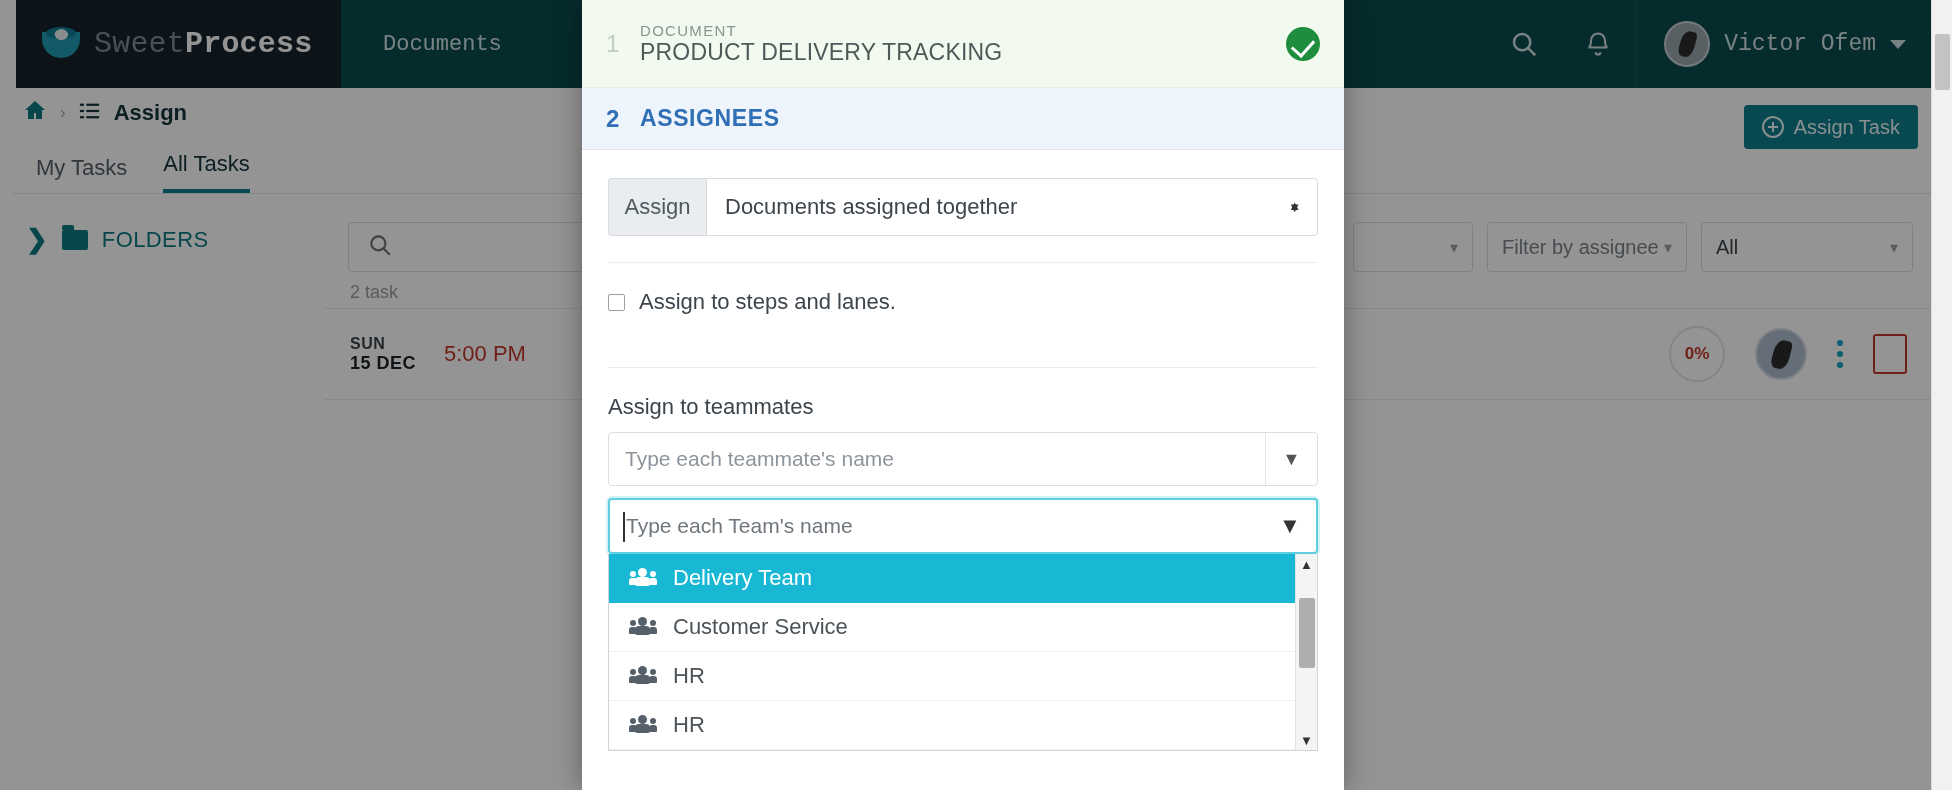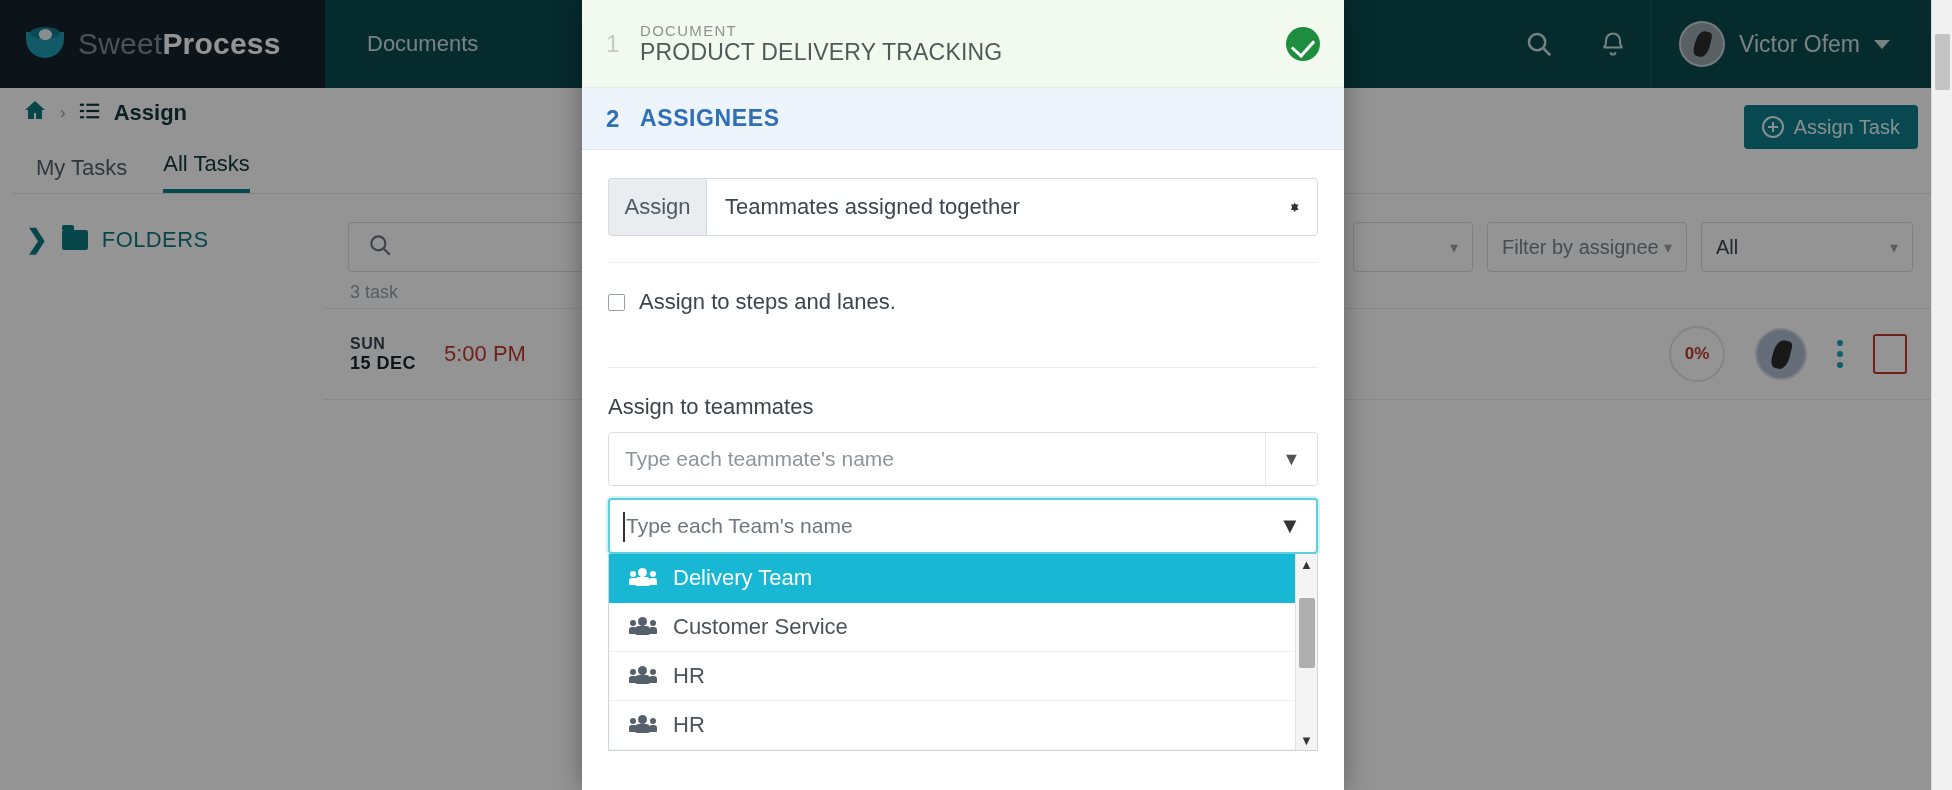--- a/index.html
+++ b/index.html
@@ -8,21 +8,21 @@
     overflow: hidden;
     font-family: "Liberation Sans", sans-serif;
     background: #ffffff;
   }
   .app { position: relative; width: 1952px; height: 790px; background:#fff; }
 
   
   .page { position:absolute; inset:0; }
 
   
-  .topnav { position:absolute; left:0; top:0; width:1931px; height:88px; background:#0c4b4f; display:flex; align-items:flex-end; }
+  .topnav { position:absolute; left:16px; top:0; width:1931px; height:88px; background:#0c4b4f; display:flex; align-items:flex-end;font-family:Liberation Mono, monospace; }
   .brand { width:325px; height:88px; background:#15242b; display:flex; align-items:center; padding-left:26px; gap:12px; }
   .brand-logo { width:40px; height:32px; position:relative; }
   .brand-logo .cup { position:absolute; left:0; top:4px; width:38px; height:26px; background:#1f9bb3; border-radius:0 0 19px 19px; }
   .brand-logo .cup:after { content:""; position:absolute; left:4px; top:-5px; width:30px; height:12px; background:#127d95; border-radius:50%; }
   .brand-logo .spoon { position:absolute; left:13px; top:1px; width:13px; height:11px; background:#e9f3f5; border-radius:40% 60% 45% 55%; transform:rotate(-18deg); }
   .brand-text { font-size:30px; letter-spacing:.2px; }
   .brand-text .sweet { color:#7e8f93; font-weight:400; }
   .brand-text .process { color:#ffffff; font-weight:700; }
   .nav-item { color:#cfe0e2; font-size:22px; padding:0 34px; height:88px; display:flex; align-items:center;margin-left:8px; }
 
@@ -234,21 +234,21 @@
         <div class="filter-sel f2">
           <span>Filter by assignee</span>
           <span class="chev-sm">▾</span>
         </div>
         <div class="filter-sel f3">
           <span>All</span>
           <span class="chev-sm">▾</span>
         </div>
       </div>
 
-      <div class="task-count">3 task</div>
+      <div class="task-count">2 task</div>
 
       <div class="task-row">
         <div class="date-col">
           <div class="date-dow">SUN</div>
           <div class="date-day">15 DEC</div>
         </div>
         <div class="time-col">5:00 PM</div>
         <div class="row-right">
           <div class="pct-ring">0%</div>
           <div class="avatar-row"></div>
@@ -283,21 +283,21 @@
     <div class="step step2">
       <div class="step-num">2</div>
       <div class="step2-label">ASSIGNEES</div>
     </div>
 
     <div class="modal-body">
 
       <div class="assign-group">
         <div class="assign-prefix">Assign</div>
         <div class="assign-select">
-          <span>Teammates assigned together</span>
+          <span>Documents assigned together</span>
           <span class="spin">
               <span>▲</span>
               <span>▼</span>
             </span>
         </div>
       </div>
 
       <div class="divider"></div>
 
       <div class="check-row">

